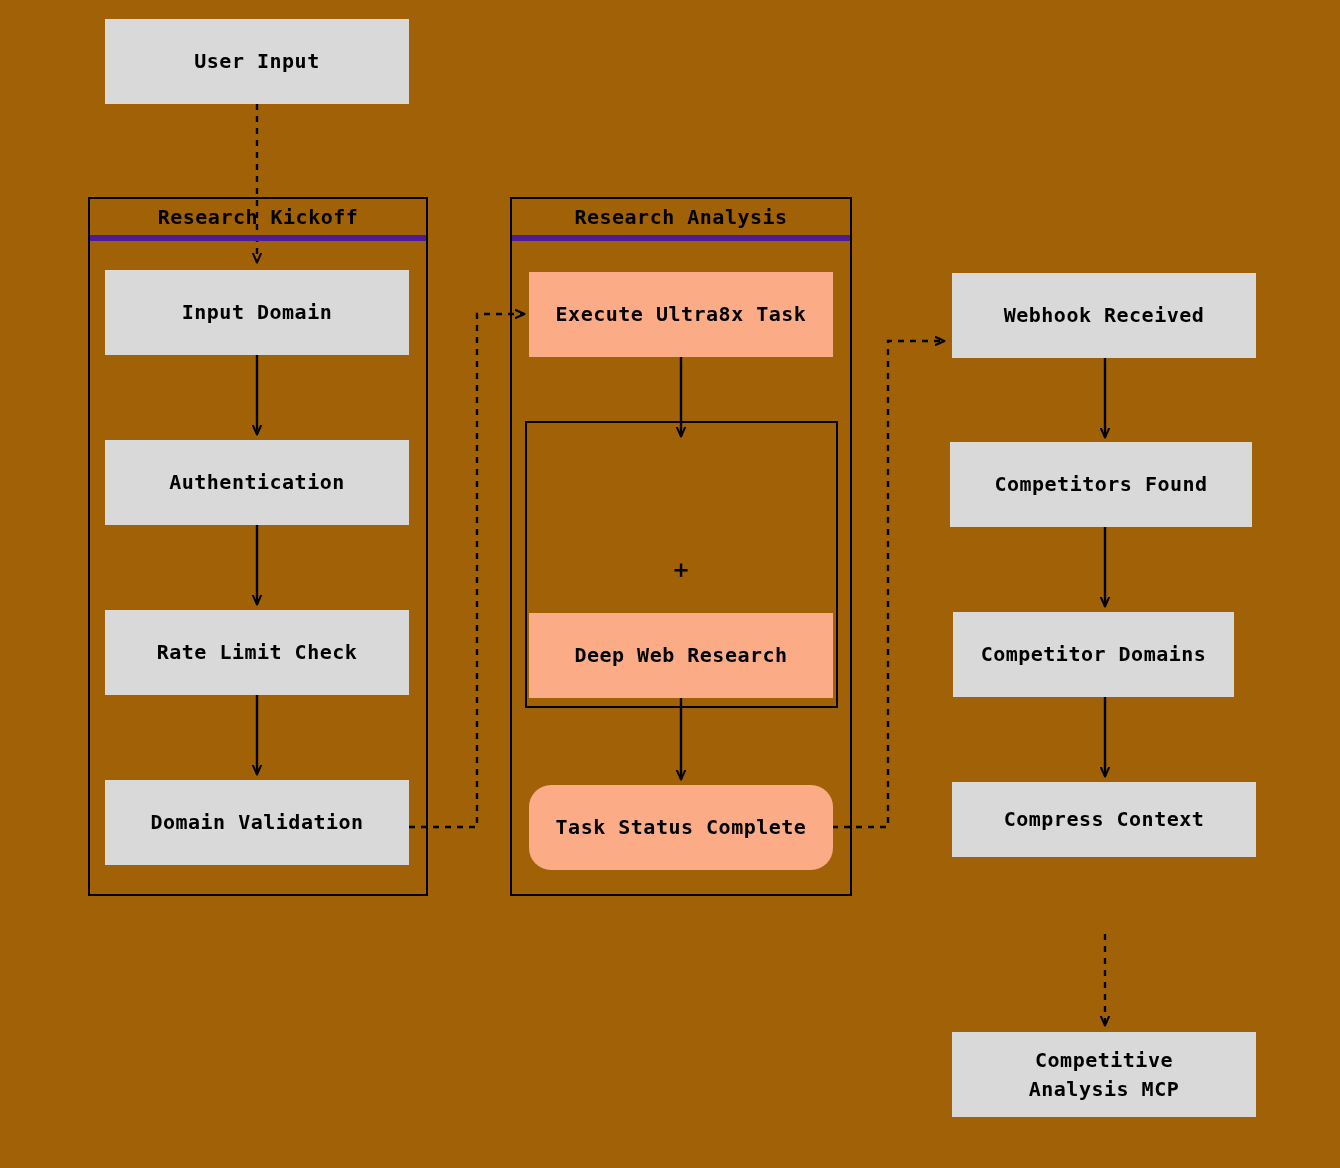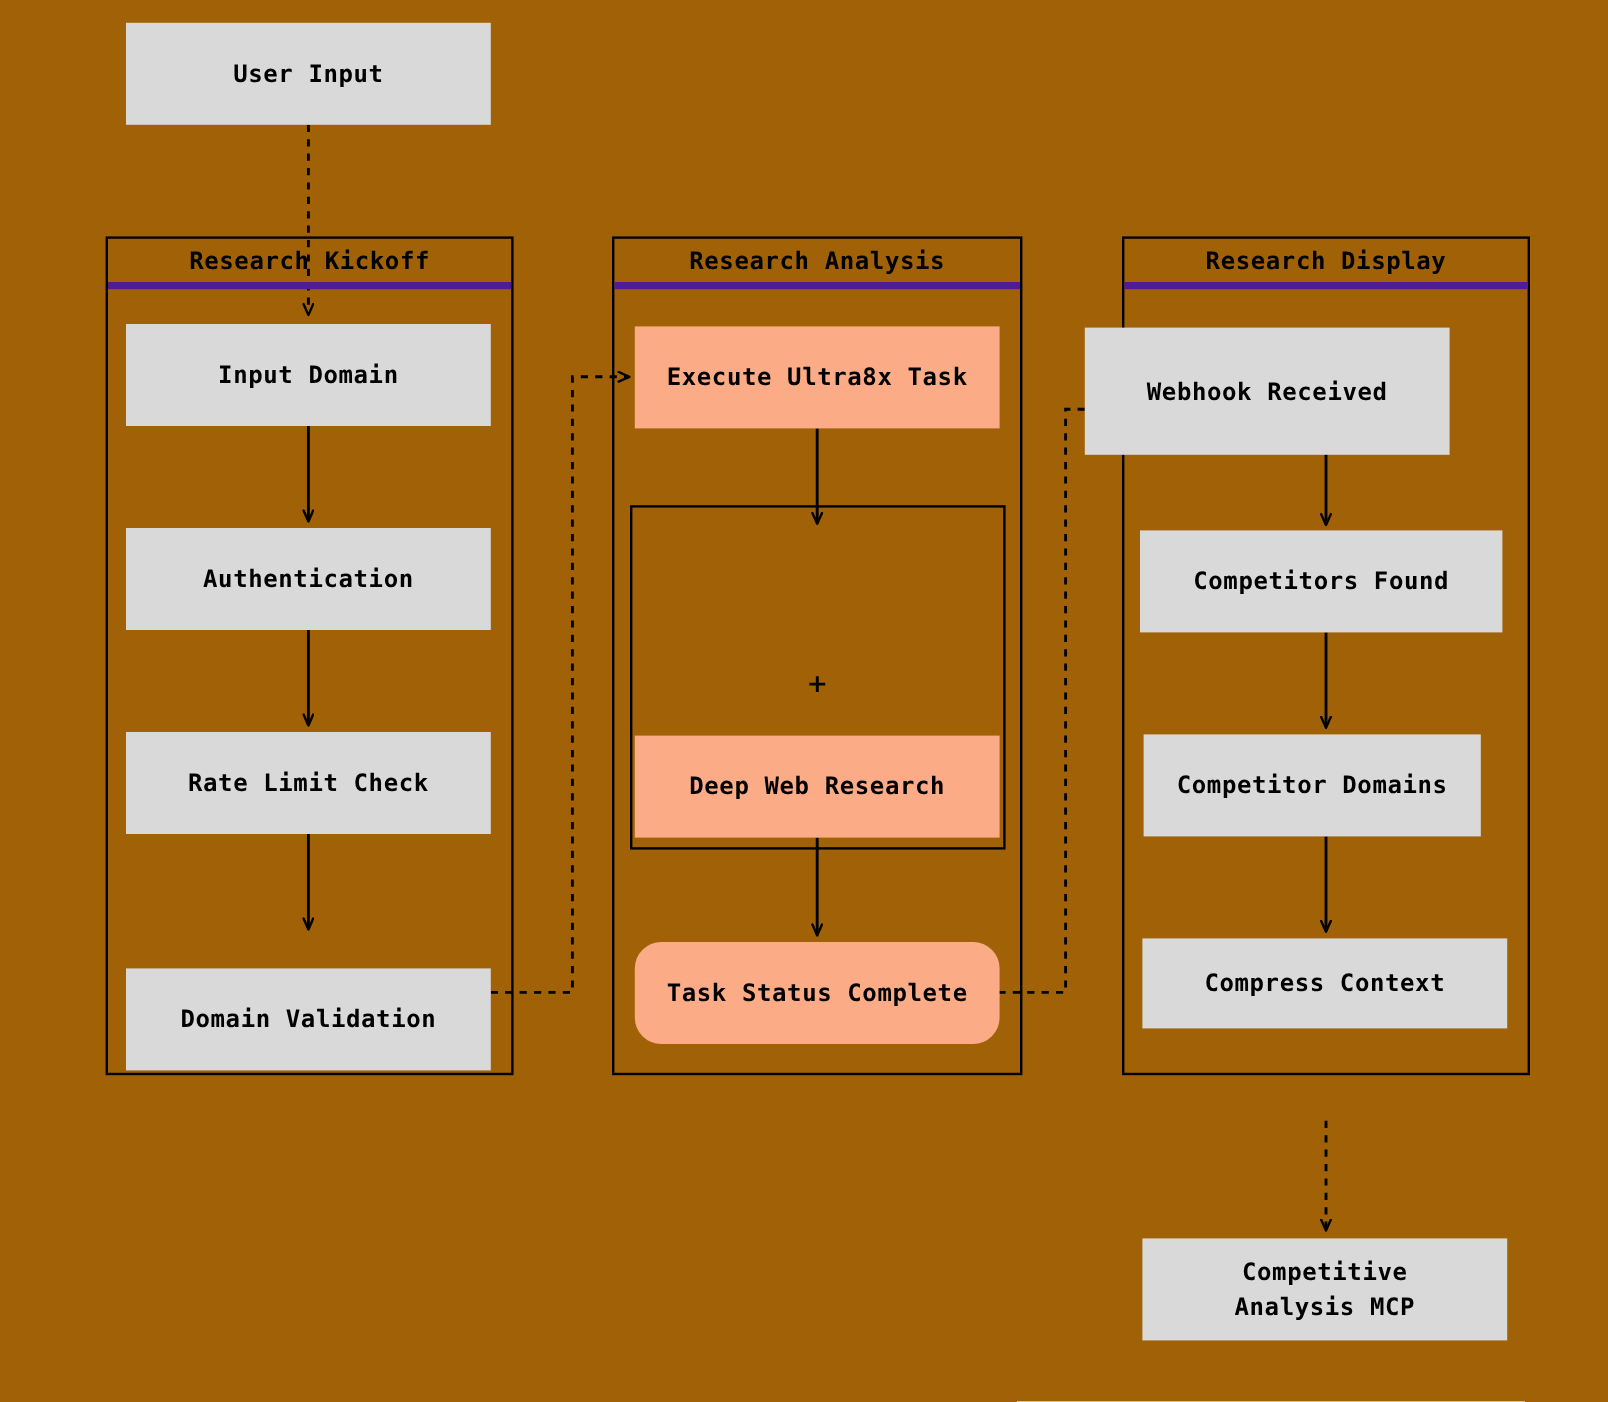--- a/index.html
+++ b/index.html
@@ -129,42 +129,39 @@
   <div class="cluster" style="left:88px; top:197px; width:340px; height:699px;">
     <div class="cluster-header">Research Kickoff</div>
   </div>
 
   <div class="node gray" style="left:105px; top:270px; width:304px; height:85px;">Input Domain</div>
 
   <div class="node gray" style="left:105px; top:440px; width:304px; height:85px;">Authentication</div>
 
   <div class="node gray" style="left:105px; top:610px; width:304px; height:85px;">Rate Limit Check</div>
 
-  <div class="node gray" style="left:105px; top:780px; width:304px; height:85px;margin-top:27px;">Domain Validation</div>
+  <div class="node gray" style="left:105px; top:780px; width:304px; height:85px;">Domain Validation</div>
 
   <div class="cluster" style="left:510px; top:197px; width:342px; height:699px;">
     <div class="cluster-header">Research Analysis</div>
   </div>
 
   <div class="node salmon" style="left:529px; top:272px; width:304px; height:85px;">Execute Ultra8x Task</div>
 
   <div class="subframe" style="left:525px; top:421px; width:313px; height:287px;"></div>
 
 
   <div class="plus-sign" style="left:529px; top:552px; width:304px; height:36px;">+</div>
 
   <div class="node salmon" style="left:529px; top:613px; width:304px; height:85px;">Deep Web Research</div>
 
   <div class="node salmon" style="left:529px; top:785px; width:304px; height:85px;border-radius:22px;">Task Status Complete</div>
 
-  <div class="cluster" style="left:935px; top:197px; width:340px; height:699px;">
-    <div class="cluster-header">Research Display</div>
-  </div>
 
-  <div class="node gray" style="left:904px; top:273px; width:304px; height:106px;">Webhook Received</div>
+  <div class="node gray" style="left:952px; top:273px; width:304px; height:85px;">Webhook Received</div>
 
   <div class="node gray" style="left:950px; top:442px; width:302px; height:85px;">Competitors Found</div>
 
   <div class="node gray" style="left:953px; top:612px; width:281px; height:85px;">Competitor Domains</div>
 
   <div class="node gray" style="left:952px; top:782px; width:304px; height:75px;">Compress Context</div>
 
   <div class="node gray" style="left:952px; top:1032px; width:304px; height:85px;">Competitive
 Analysis MCP</div>
 

